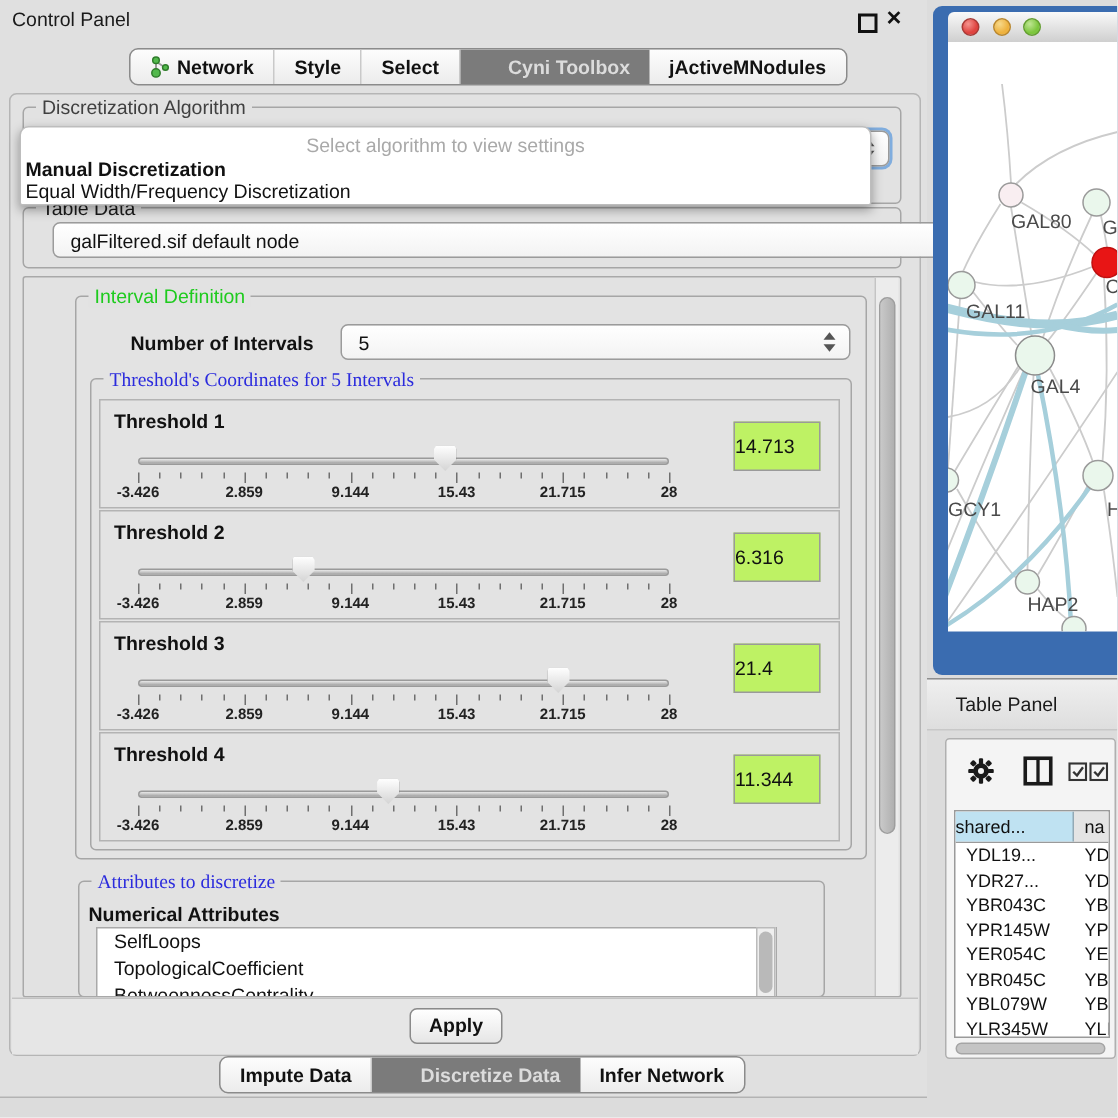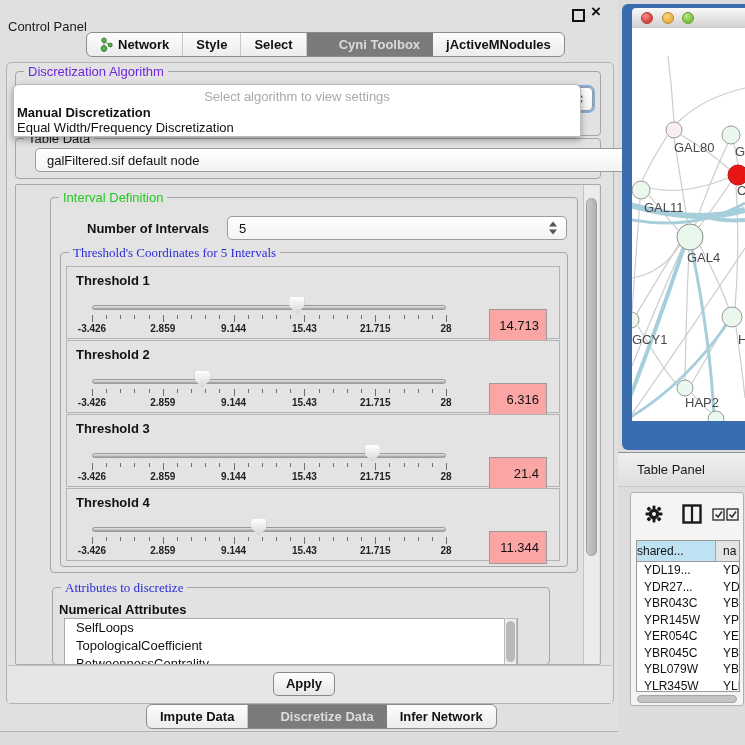--- a/index.html
+++ b/index.html
@@ -1,21 +1,21 @@
 <!DOCTYPE html>
 <html><head>
 <meta charset="utf-8">
 <style>
   html,body{margin:0;padding:0;}
   .page{position:relative;width:745px;height:745px;overflow:hidden;background:#dcdcdc;
         font-family:"Liberation Sans",sans-serif;color:#111;}
   
   .cp-window{position:absolute;left:0;top:0;width:618px;height:731px;background:#e0e0e0;
              border-bottom:1px solid #b3b3b3;}
-  .cp-title{position:absolute;left:8px;top:5px;font-size:13px;color:#1a1a1a;margin-top:14px;}
+  .cp-title{position:absolute;left:8px;top:5px;font-size:13px;color:#1a1a1a;}
   .win-float{position:absolute;left:572px;top:9px;width:9px;height:9px;border:2px solid #111;}
   .win-close{position:absolute;left:591px;top:2px;font-size:17px;font-weight:900;color:#111;}
   
   .tabgroup{position:absolute;display:flex;height:23px;border:1px solid #8b8b8b;border-radius:6px;
             overflow:hidden;background:linear-gradient(#fdfdfd,#ececec);align-items:stretch;}
   .tab{display:flex;align-items:center;gap:5px;padding:0 13px;font-size:13px;font-weight:600;
        color:#111;border-right:1px solid #c9c9c9;white-space:nowrap;}
   .tab:last-child{border-right:none;}
   .tab.sel{background:#7b7b7b;color:#dcdcdc;border-right:none;padding-left:32px;}
   
@@ -54,22 +54,22 @@
              border:1px solid #b3b3b3;box-sizing:border-box;}
   .thr-label{position:absolute;left:9px;top:6px;font-size:13px;font-weight:700;}
   .thr-track{position:absolute;left:25px;top:38px;width:354px;height:5px;border-radius:3px;
              background:linear-gradient(#e9e9e9,#9f9f9f);border:1px solid #9a9a9a;box-sizing:border-box;}
   .thr-thumb{position:absolute;top:30px;width:15px;height:17px;margin-left:-7px;
              background:linear-gradient(#ffffff,#d4d4d4);
              clip-path:polygon(10% 0,90% 0,100% 14%,100% 55%,50% 100%,0 55%,0 14%);
              filter:drop-shadow(0 0 1px #777);}
   .tickm{position:absolute;width:1px;background:#6f6f6f;top:48px;}
   .tlabel{position:absolute;top:56px;font-size:10px;font-weight:700;color:#222;transform:translateX(-50%);white-space:nowrap;}
-  .thr-value{position:absolute;right:12px;top:42px;width:58px;height:33px;background:#fca5a5;
-             border:1px solid #9a9a9a;box-sizing:border-box;font-size:13px;text-align:right;
+  .thr-value{position:absolute;right:12px;top:14px;width:58px;height:33px;background:#bef264;
+             border:1px solid #9a9a9a;box-sizing:border-box;font-size:13px;text-align:left;
              line-height:31px;padding-right:7px;}
   
   .attr-list{position:absolute;left:62px;top:616px;width:454px;height:47px;background:#fff;
              border:1px solid #a9a9a9;box-sizing:border-box;overflow:hidden;font-size:13px;}
   .attr-list div{padding:1px 0 1px 11px;line-height:16px;}
   .list-sb{position:absolute;left:502px;top:616px;width:13px;height:47px;background:#efefef;
            border:1px solid #bbb;box-sizing:border-box;}
   .list-sb i{position:absolute;left:1px;top:2px;width:9px;height:41px;border-radius:5px;background:#b9b9b9;}
   
   .apply-strip{position:absolute;left:1px;right:1px;top:602px;height:37px;background:#e6e6e6;
@@ -136,21 +136,21 @@
           <span>Cyni Toolbox</span>
         </div>
       <div class="tab">
           <span>jActiveMNodules</span>
         </div>
     </div>
 
     <div class="main-panel">
 
       <div class="group" style="left:8px;top:8px;width:586px;height:65px;">
-        <span class="gtitle" style="left:8px;top:-7px;color:#6d28d9;">Discretization Algorithm</span>
+        <span class="gtitle" style="left:8px;top:-7px;color:#404040;">Discretization Algorithm</span>
       </div>
       <div class="combo algo-combo" style="left:16px;top:24px;width:570px;height:24px;">
         <div class="stepper">
             <i class="up"></i>
             <i class="dn"></i>
           </div>
       </div>
 
       <div class="popup" style="left:6px;top:21px;">
         <div class="ph">Select algorithm to view settings</div>

